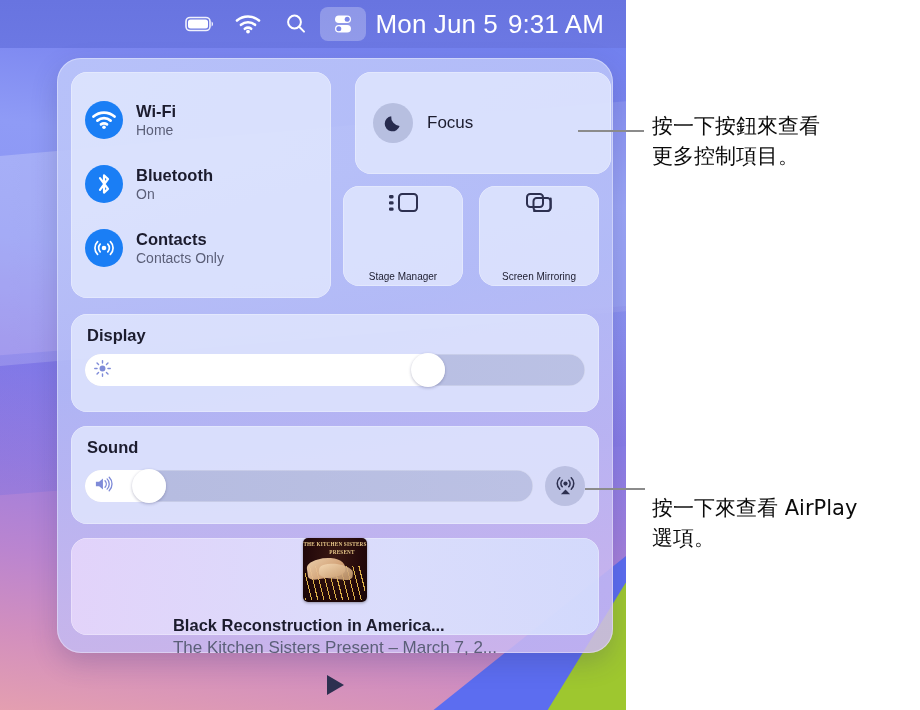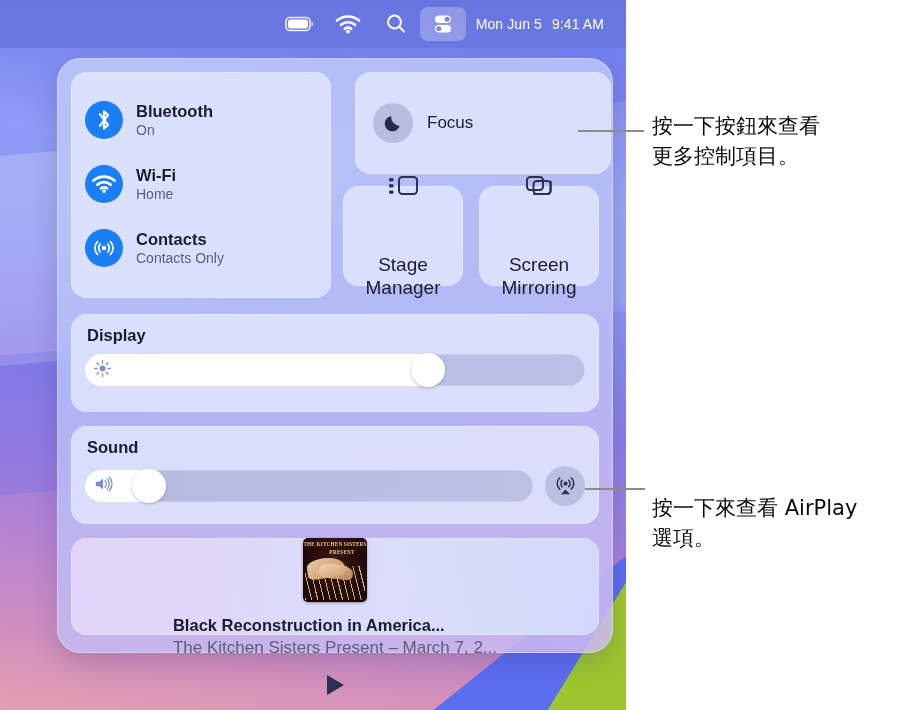--- a/index.html
+++ b/index.html
@@ -65,21 +65,21 @@
     display: flex; align-items: center; justify-content: center;
     height: 34px; color: #fff;
   }
   .mb-icon { width: 48px; }
   .mb-cc {
     width: 46px; height: 34px; border-radius: 8px;
     background: rgba(255,255,255,0.26);
     margin-right: 4px;
   }
   .mb-clock {
-    font-size: 14px; color: #ffffff; letter-spacing: 0.1px;
+    font-size: 26px; color: #ffffff; letter-spacing: 0.1px;
     display: flex; align-items: baseline; gap: 10px; margin-left: 6px;
     white-space: nowrap;
   }
 
   
   .cc-panel {
     position: absolute; left: 57px; top: 58px; width: 556px; height: 595px;
     border-radius: 24px;
     background: linear-gradient(165deg, rgba(189,199,250,0.90) 0%, rgba(182,190,247,0.86) 45%, rgba(205,185,240,0.86) 100%);
     box-shadow: 0 10px 26px rgba(50,50,110,0.22), inset 0 0 0 1px rgba(255,255,255,0.35);
@@ -116,21 +116,21 @@
     background: rgba(150,158,196,0.50);
     display: flex; align-items: center; justify-content: center; flex: 0 0 40px;
   }
   .focus-label { font-size: 17px; color: #1c1c2e; }
 
   
   .t-sq { width: 120px; height: 100px; top: 114px;
           display: flex; flex-direction: column; align-items: center; justify-content: center; gap: 7px; }
   .t-stage { left: 272px; }
   .t-mirror { left: 408px; }
-  .sq-label { font-size: 19px; color: #1c1c2e; text-align: center; line-height: 1.18; margin-top: 44px; }
+  .sq-label { font-size: 10px; color: #1c1c2e; text-align: center; line-height: 1.18; margin-top: 44px; }
 
   
   .t-display { left: 0; top: 242px; width: 528px; height: 98px; padding: 10px 14px; }
   .t-sound   { left: 0; top: 354px; width: 528px; height: 98px; padding: 10px 14px; }
   .sec-title { font-size: 16.5px; font-weight: bold; color: #1c1c2e; margin: 2px 0 9px 2px; }
 
   .slider-wrap { display: flex; align-items: center; gap: 12px; }
   .slider {
     position: relative; height: 32px; border-radius: 16px;
     background: linear-gradient(90deg, rgba(150,158,200,0.55), rgba(150,158,200,0.45));
@@ -244,53 +244,53 @@
         <svg width="24" height="24" viewBox="0 0 24 24">
           <rect x="4" y="3.4" width="16" height="7.6" rx="3.8" fill="#ffffff"></rect>
           <circle cx="16.2" cy="7.2" r="2.5" fill="#7b86ea"></circle>
           <rect x="4" y="13" width="16" height="7.6" rx="3.8" fill="#ffffff"></rect>
           <circle cx="7.8" cy="16.8" r="2.5" fill="#7b86ea"></circle>
         </svg>
       </div>
 
       <div class="mb-clock">
         <span>Mon Jun 5</span>
-        <span>9:41 AM</span>
+        <span>9:31 AM</span>
       </div>
     </div>
 
     <div class="cc-panel">
       <div class="cc-inner">
 
         <div class="tile t-connect">
-
-          <div class="conn-row">
-            <div class="conn-ico">
-              <svg width="20" height="24" viewBox="0 0 20 24">
-                <path d="M6 6.2 L14 17 L10 20.6 L10 3.4 L14 7 L6 17.8" fill="none" stroke="#fff" stroke-width="2.2" stroke-linejoin="round" stroke-linecap="round"></path>
-              </svg>
-            </div>
-            <div class="conn-txt">
-              <span class="conn-title">Bluetooth</span>
-              <span class="conn-sub">On</span>
-            </div>
-          </div>
 
           <div class="conn-row">
             <div class="conn-ico">
               <svg width="24" height="19" viewBox="0 0 24 19">
                 <path d="M1.5 5.5 A16 16 0 0 1 22.5 5.5" fill="none" stroke="#fff" stroke-width="2.7" stroke-linecap="round"></path>
                 <path d="M5.4 9.6 A10.3 10.3 0 0 1 18.6 9.6" fill="none" stroke="#fff" stroke-width="2.7" stroke-linecap="round"></path>
                 <path d="M9 13.4 A5.1 5.1 0 0 1 15 13.4" fill="none" stroke="#fff" stroke-width="2.7" stroke-linecap="round"></path>
                 <circle cx="12" cy="16.3" r="1.8" fill="#fff"></circle>
               </svg>
             </div>
             <div class="conn-txt">
               <span class="conn-title">Wi-Fi</span>
               <span class="conn-sub">Home</span>
+            </div>
+          </div>
+
+          <div class="conn-row">
+            <div class="conn-ico">
+              <svg width="20" height="24" viewBox="0 0 20 24">
+                <path d="M6 6.2 L14 17 L10 20.6 L10 3.4 L14 7 L6 17.8" fill="none" stroke="#fff" stroke-width="2.2" stroke-linejoin="round" stroke-linecap="round"></path>
+              </svg>
+            </div>
+            <div class="conn-txt">
+              <span class="conn-title">Bluetooth</span>
+              <span class="conn-sub">On</span>
             </div>
           </div>
 
           <div class="conn-row">
             <div class="conn-ico">
               <svg width="24" height="24" viewBox="0 0 24 24">
                 <circle cx="12" cy="12" r="2.3" fill="#fff"></circle>
                 <path d="M8.2 15.8 A5.4 5.4 0 0 1 8.2 8.2" fill="none" stroke="#fff" stroke-width="1.7" stroke-linecap="round"></path>
                 <path d="M15.8 8.2 A5.4 5.4 0 0 1 15.8 15.8" fill="none" stroke="#fff" stroke-width="1.7" stroke-linecap="round"></path>
                 <path d="M5.6 18.4 A9 9 0 0 1 5.6 5.6" fill="none" stroke="#fff" stroke-width="1.7" stroke-linecap="round"></path>

